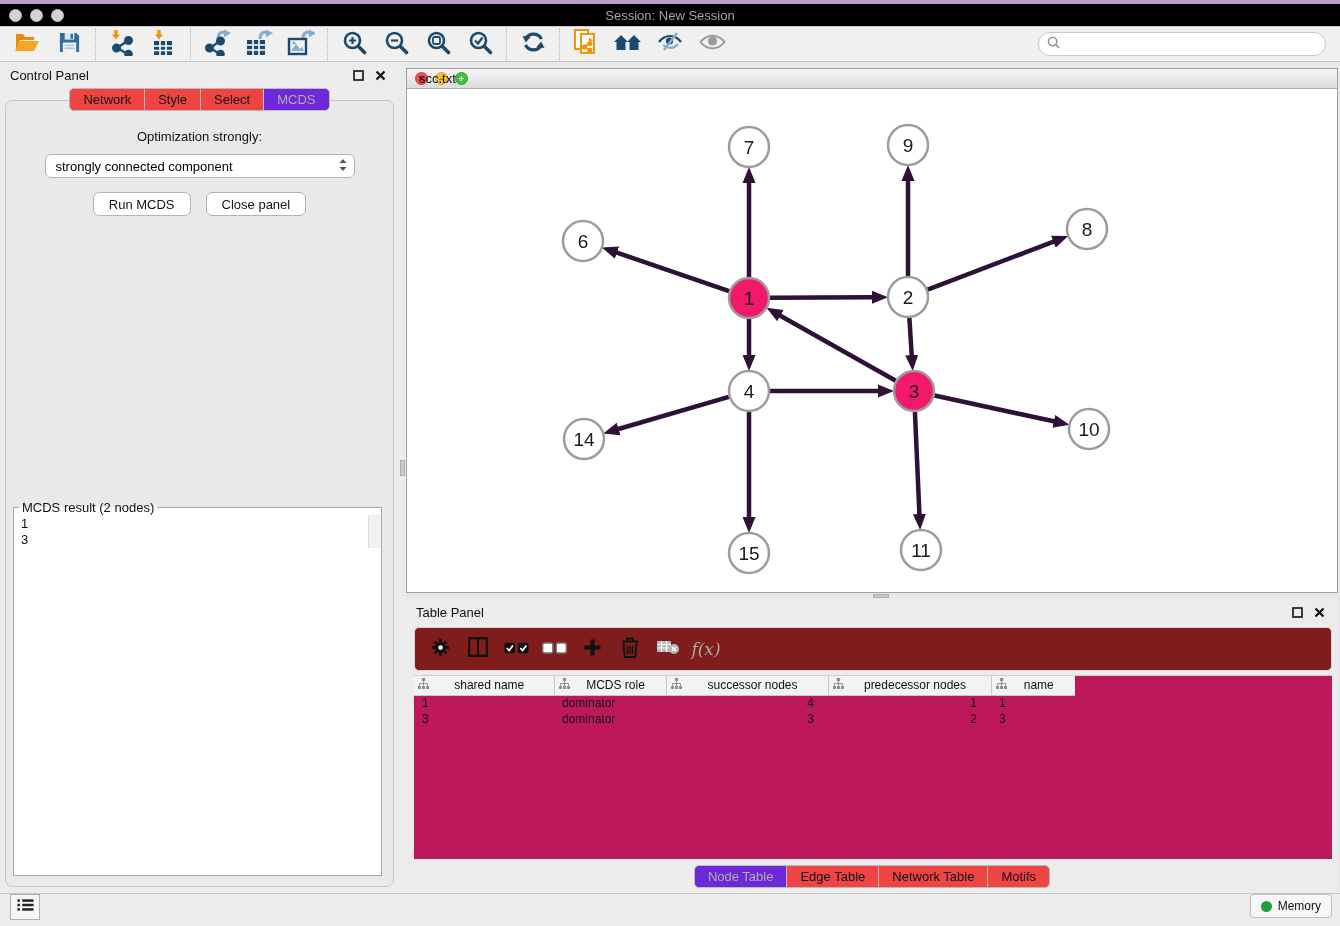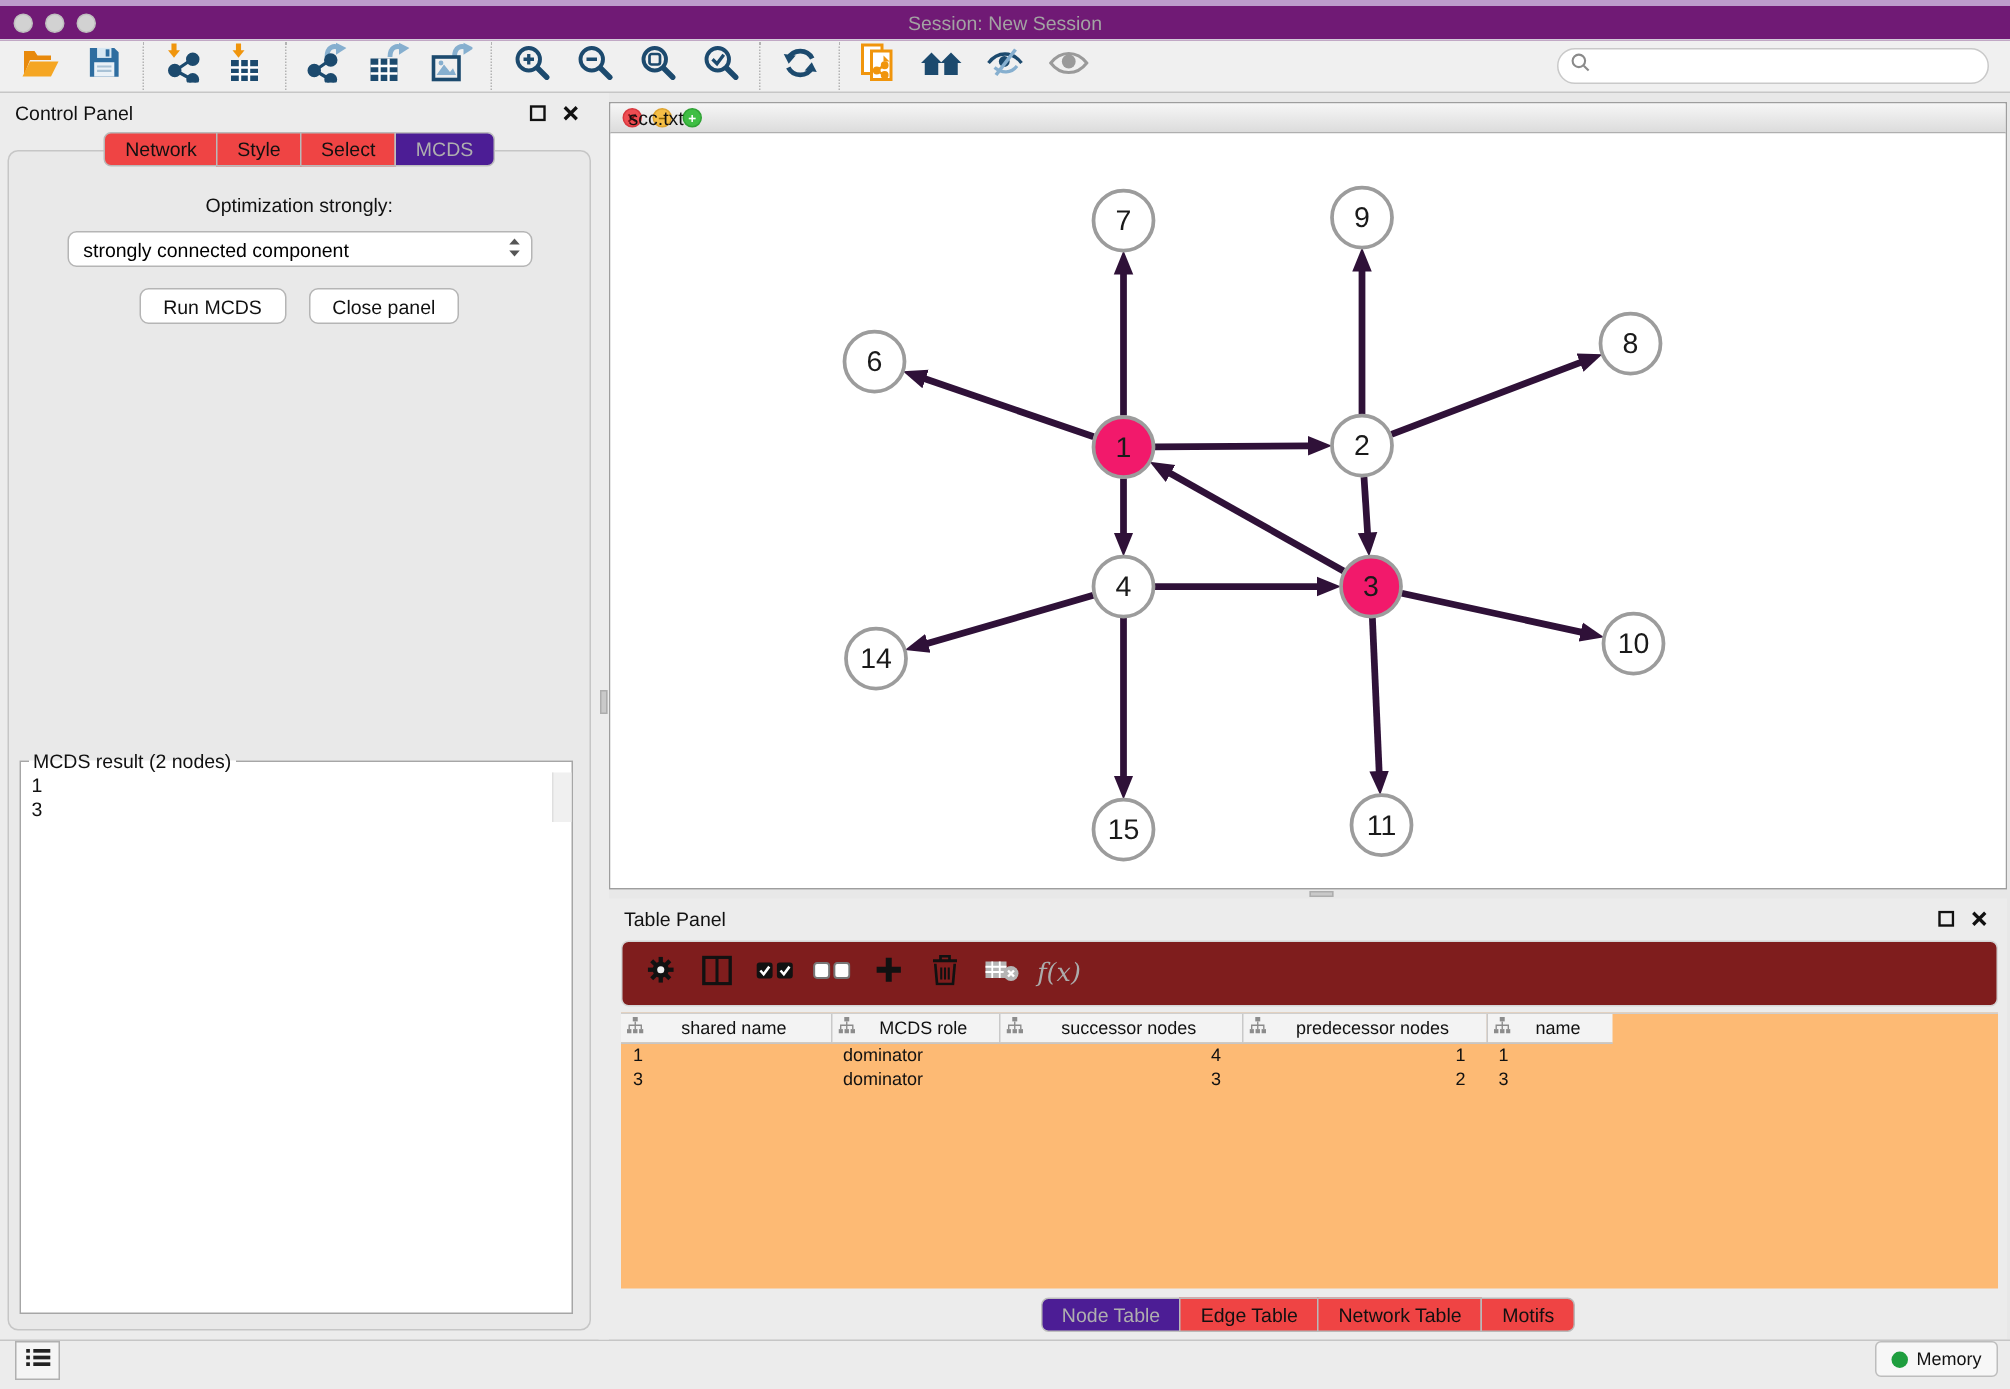--- a/index.html
+++ b/index.html
@@ -1,20 +1,20 @@
 <!DOCTYPE html>
 <html><head>
 <meta charset="utf-8">
 <style>
   * { margin:0; padding:0; box-sizing:border-box; }
   html,body { width:1340px; height:926px; font-family:"Liberation Sans", sans-serif; }
   .window { width:1340px; height:926px; display:flex; flex-direction:column; background:#ECECEC; overflow:hidden; }
 
   
-  .titlebar { height:27px; background:#701a75; border-top:4px solid #BC9CCB; border-bottom:1px solid #D3CBD9; position:relative; display:flex; align-items:center; flex:none; }
+  .titlebar { height:27px; background:#000000; border-top:4px solid #BC9CCB; border-bottom:1px solid #D3CBD9; position:relative; display:flex; align-items:center; flex:none; }
   .traffic { display:flex; gap:8px; margin-left:9px; }
   .traffic .dot { width:13px; height:13px; border-radius:50%; background:#D2D2D2; border:1px solid #BFBFBF; }
   .titlebar .title { position:absolute; left:0; right:0; text-align:center; color:#A3A3A3; font-size:13px; }
 
   
   .toolbar { height:35px; background:#F0F0F0; border-bottom:1px solid #C6C6C6; display:flex; align-items:center; padding:0 6px; flex:none; }
   .tb-btn { width:42px; height:32px; display:flex; align-items:center; justify-content:center; }
   .tb-sep { border-left:1px dotted #B3B3B3; height:32px; margin:0 5px; }
   .tb-spacer { flex:1; }
   .searchbox { width:288px; height:24px; border:1px solid #C9C9C9; border-radius:12px; background:#fff; display:flex; align-items:center; padding:0 8px; margin-right:8px; }
@@ -25,21 +25,21 @@
 
   
   .control-panel { width:399px; background:#ECECEC; display:flex; flex-direction:column; flex:none; }
   .panel-head { height:26px; display:flex; align-items:center; padding:0 10px; flex:none; }
   .panel-head .ptitle { font-size:13px; color:#111; flex:1; }
   .wicon { width:18px; height:18px; display:flex; align-items:center; justify-content:center; margin-left:4px; }
   .seg-tabs { display:flex; justify-content:center; position:relative; z-index:2; flex:none; }
   .seg-tab { background:#ef4444; border:1px solid #B9B9B9; font-size:13px; padding:3px 13px; margin-left:-1px; color:#111; white-space:nowrap; }
   .seg-tab:first-child { border-radius:5px 0 0 5px; margin-left:0; }
   .seg-tab:last-child { border-radius:0 5px 5px 0; }
-  .seg-tab.selected { background:#4c1d95; color:#AFAFAF; border-color:#BEBEBE; }
+  .seg-tab.selected { background:#6d28d9; color:#AFAFAF; border-color:#BEBEBE; }
   .tab-content { flex:1; margin:-11px 5px 6px 5px; border:1px solid #C6C6C6; border-radius:7px; background:#E9E9E9; display:flex; flex-direction:column; padding-top:28px; min-height:0; }
   .opt-label { text-align:center; font-size:13px; color:#111; margin-bottom:10px; }
   .selectbox { width:310px; height:24px; margin:0 auto; background:#fff; border:1px solid #B5B5B5; border-radius:6px; display:flex; align-items:center; padding:0 6px 0 10px; font-size:13px; }
   .selectbox .sel-text { flex:1; }
   .btn-row { display:flex; justify-content:center; gap:15px; margin-top:14px; }
   .mac-btn { background:#fff; border:1px solid #B5B5B5; border-radius:6px; height:24px; padding:0 15px; font-size:13px; display:flex; align-items:center; color:#111; }
   .result-box { margin:auto 11px 10px 7px; height:376px; border:1px solid #A6A6A6; background:#fff; position:relative; font-size:13px; }
   .result-box legend { font-size:13px; color:#111; margin-left:5px; padding:0 3px; }
   .result-lines { padding:1px 0 0 7px; line-height:16px; color:#111; }
   .result-scroll { position:absolute; top:0; right:0; bottom:0; width:13px; background:#F0F0F0; border-left:1px solid #DFDFDF; }
@@ -63,21 +63,21 @@
 
   
   .hsplit { height:6px; position:relative; flex:none; }
   .hsplit .handle { position:absolute; left:50%; top:1px; width:16px; height:4px; background:#C9C9C9; border:1px solid #ADADAD; }
 
   
   .table-panel { flex:1; display:flex; flex-direction:column; background:#ECECEC; min-height:0; margin-right:2px; }
   .tp-toolbar { height:44px; margin:2px 6px 0 8px; border:1px solid #D5D5D5; border-radius:5px; background:#7f1d1d; display:flex; align-items:center; padding:0 10px; flex:none; }
   .tp-btn { height:30px; min-width:30px; display:flex; align-items:center; justify-content:center; margin-right:8px; }
   .fx-label { font-family:"DejaVu Serif", serif; font-style:italic; font-size:17px; color:#ABABAB; }
-  .tp-table-area { flex:1; background:#fdba74; margin:4px 6px 0 8px; border-top:1px solid #CFCFCF; overflow:hidden; min-height:0; }
+  .tp-table-area { flex:1; background:#be185d; margin:4px 6px 0 8px; border-top:1px solid #CFCFCF; overflow:hidden; min-height:0; }
   table.data { border-collapse:collapse; font-size:12px; table-layout:fixed; }
   table.data th { background:#F3F3F3; border-bottom:1px solid #C6C6C6; border-left:1px solid #C9C9C9; font-weight:normal; height:19px; padding:0 4px; color:#111; }
   table.data th:first-child { border-left:none; }
   .th-inner { display:flex; align-items:center; }
   .th-inner .th-label { flex:1; text-align:center; }
   table.data td { height:16px; padding:0 8px; color:#111; white-space:nowrap; }
   table.data td.right { text-align:right; padding-right:14px; }
   .tp-tabsbar { height:34px; display:flex; justify-content:center; align-items:center; flex:none; }
 
   

